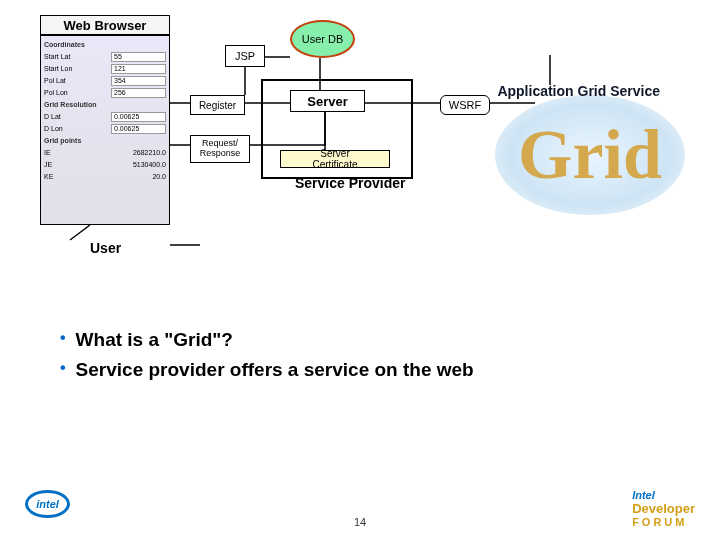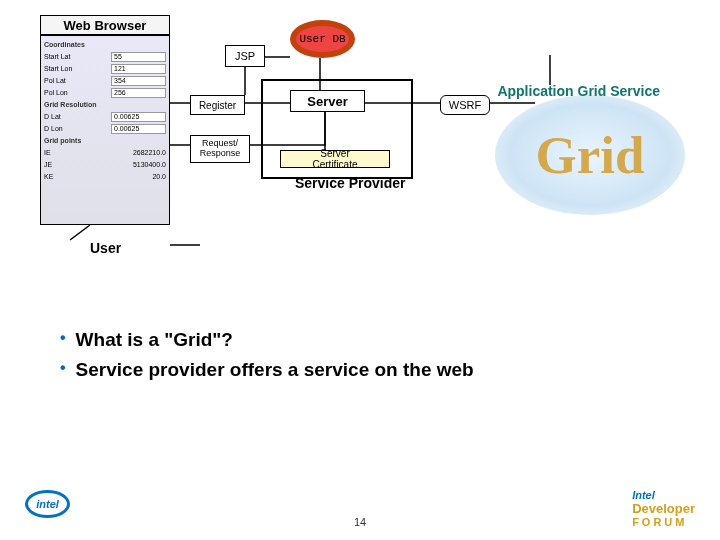--- a/index.html
+++ b/index.html
@@ -7,32 +7,32 @@
 .slide { padding: 15px 30px; position: relative; width: 100%; height: 100%; }
 .title { font-size: 28px; font-weight: bold; color: #000; margin-bottom: 20px; margin-left: 30px; }
 .diagram { position: relative; height: 280px; }
 .box { position: absolute; border: 1.5px solid #000; background: #fff; font-size: 12px; text-align: center; display: flex; align-items: center; justify-content: center; padding: 4px 16px; }
 .web-browser { left: 10px; top: 0; width: 130px; height: 20px; font-weight: bold; background: #f5f5f5; font-size: 13px; }
 .browser-body { position: absolute; left: 10px; top: 20px; width: 130px; height: 190px; border: 1.5px solid #000; background: linear-gradient(180deg, #e8e8f8 0%, #e0e0e8 100%); padding: 3px; font-size: 7px; }
 .browser-row { display: flex; justify-content: space-between; margin-bottom: 1px; height: 11px; align-items: center; }
 .browser-label { color: #333; font-weight: bold; }
 .browser-input { background: #fff; border: 1px solid #999; width: 55px; height: 10px; font-size: 7px; padding: 0 2px; }
 .jsp { left: 195px; top: 30px; width: 40px; height: 22px; font-size: 11px; }
-.user-db { position: absolute; left: 260px; top: 5px; width: 65px; height: 38px; border: 6px solid #c2410c; border-radius: 50%; background: #ef4444; font-size: 11px; display: flex; align-items: center; justify-content: center; text-align: center; line-height: 1.1; font-family: Liberation Mono, monospace; }
+.user-db { position: absolute; left: 260px; top: 5px; width: 65px; height: 38px; border: 2px solid #c2410c; border-radius: 50%; background: #86efac; font-size: 11px; display: flex; align-items: center; justify-content: center; text-align: center; line-height: 1.1; }
 .register { left: 160px; top: 80px; width: 55px; height: 20px; font-size: 10px; }
 .req-resp { left: 160px; top: 120px; width: 60px; height: 28px; font-size: 9px; line-height: 1.1; }
 .server { left: 260px; top: 75px; width: 75px; height: 22px; font-weight: bold; font-size: 13px; }
 .server-cert { left: 250px; top: 135px; width: 110px; height: 18px; font-size: 10px; background: #fffacd; }
 .service-provider { position: absolute; left: 265px; top: 160px; font-size: 14px; font-weight: bold; text-align: center; line-height: 1.2; }
 .auth-box { left: 445px; top: 5px; width: 155px; height: 35px; font-size: 12px; font-weight: bold; line-height: 1.2; }
 .wsrf { left: 410px; top: 80px; width: 50px; height: 20px; font-size: 11px; border-radius: 6px; }
-.app-grid { position: absolute; right: 30px; top: 68px; font-size: 14px; font-weight: bold; text-align: center; line-height: 1.2; color: #0f766e; }
+.app-grid { position: absolute; right: 30px; top: 68px; font-size: 14px; font-weight: bold; text-align: center; line-height: 1.2; color: #0f172a; }
 .grid-bg { position: absolute; right: 5px; top: 80px; width: 190px; height: 120px; }
 .grid-circle { width: 100%; height: 100%; border-radius: 50%; background: radial-gradient(ellipse at center, #e0f0ff 0%, #b8d8f0 60%, #fff 100%); opacity: 0.7; }
-.grid-text { position: absolute; top: 50%; left: 50%; transform: translate(-50%, -50%); font-size: 53px; font-weight: bold; color: #d4a94e; font-family: 'Times New Roman', serif; }
+.grid-text { position: absolute; top: 50%; left: 50%; transform: translate(-50%, -50%); font-size: 70px; font-weight: bold; color: #d4a94e; font-family: 'Times New Roman', serif; }
 .user-label { position: absolute; left: 60px; top: 225px; font-size: 14px; font-weight: bold; }
 .presentation { left: 170px; top: 215px; width: 100px; height: 42px; font-size: 10px; line-height: 1.2; }
 .bullets { position: absolute; left: 60px; top: 325px; font-size: 19px; font-weight: bold; line-height: 1.6; }
 .bullet-item { display: flex; gap: 10px; }
 .bullet { color: #0066cc; font-size: 16px; }
 .page-num { position: absolute; bottom: 12px; left: 50%; transform: translateX(-50%); font-size: 11px; color: #333; }
 .intel-logo { position: absolute; bottom: 15px; left: 25px; width: 55px; height: 35px; }
 .intel-e { width: 45px; height: 28px; border: 3px solid #0071c5; border-radius: 50%; position: relative; }
 .intel-txt { position: absolute; top: 50%; left: 50%; transform: translate(-50%, -50%); font-size: 11px; font-weight: bold; color: #0071c5; font-style: italic; }
 .idf-logo { position: absolute; bottom: 12px; right: 25px; text-align: left; font-size: 10px; }

